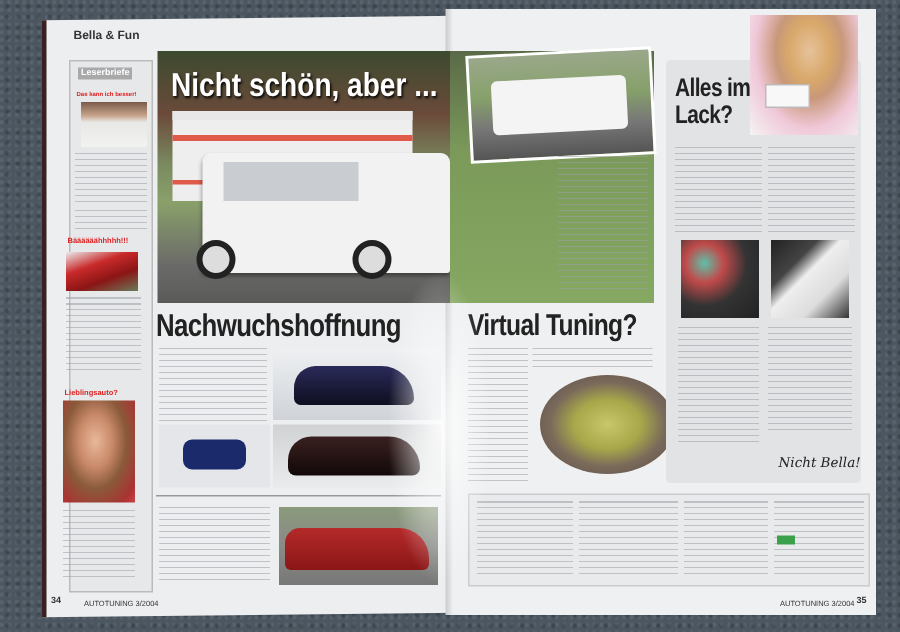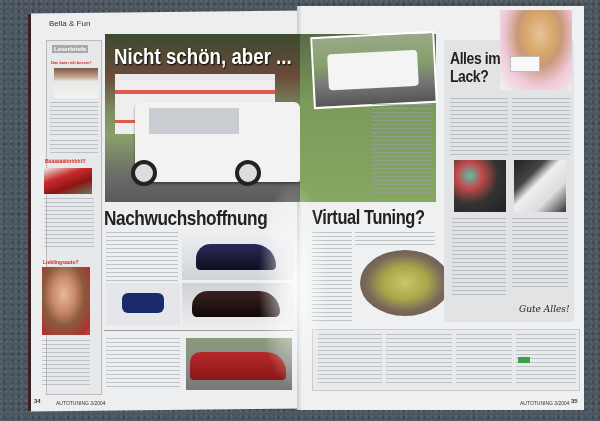--- a/index.html
+++ b/index.html
@@ -20,21 +20,21 @@
     transform: skewY(-0.6deg);
   }
   .page-right {
     position: absolute; left: 302px; top: 6px; width: 282px; height: 404px;
     background: #eef0f1;
   }
   .gutter {
     position: absolute; left: 297px; top: 6px; width: 12px; height: 404px;
     background: linear-gradient(90deg, #c8cacc, #f6f7f8 50%, #c8cacc);
   }
-  .section-label { font-size: 8px; font-weight: normal; color: #333; }
+  .section-label { font-size: 8px; font-weight: bold; color: #333; }
   .sidebar-box {
     position: absolute; left: 46px; top: 40px; width: 56px; height: 355px;
     border: 1px solid #bbb; background: #e6e8ea;
   }
   .side-title {
     position: absolute; font-size: 6px; font-weight: bold; color: #fff;
     background: #a9a9a9; padding: 1px 2px;
   }
   .side-sub { position: absolute; font-size: 4px; font-weight: bold; color: #d22; }
   .side-red-title { position: absolute; font-size: 5px; font-weight: bold; color: #d22; }
@@ -145,21 +145,21 @@
   <div class="headline" style="left:450px;top:50px;font-size:17px;line-height:18px;width:70px;">Alles im Lack?</div>
   <div class="photo" style="left:500px;top:10px;width:72px;height:80px;background:radial-gradient(ellipse at 55% 30%,#e6c29a 0,#d8a86a 25%,#c8987a 40%,#f0c8d8 65%,#f4f4f4 100%);">
     <div class="abs" style="left:10px;top:46px;width:30px;height:16px;background:#f8f8f8;border:1px solid #bbb;"></div>
   </div>
   <div class="textlines" style="left:450px;top:98px;width:58px;height:58px;"></div>
   <div class="textlines" style="left:512px;top:98px;width:58px;height:58px;"></div>
   <div class="photo" style="left:454px;top:160px;width:52px;height:52px;background:radial-gradient(circle at 30% 30%,#5fc0a8 0,#c04a4a 25%,#333 55%,#222 100%);"></div>
   <div class="photo" style="left:514px;top:160px;width:52px;height:52px;background:linear-gradient(135deg,#222 0,#444 30%,#eee 45%,#ddd 70%,#333 100%);"></div>
   <div class="textlines" style="left:452px;top:218px;width:54px;height:80px;"></div>
   <div class="textlines" style="left:512px;top:218px;width:56px;height:70px;"></div>
-  <div class="signature">Gute Alles!</div>
+  <div class="signature">Nicht Bella!</div>
 
   <div class="impressum"></div>
   <div class="textlines" style="left:318px;top:334px;width:64px;height:52px;"></div>
   <div class="textlines" style="left:386px;top:334px;width:66px;height:52px;"></div>
   <div class="textlines" style="left:456px;top:334px;width:56px;height:52px;"></div>
   <div class="textlines" style="left:516px;top:334px;width:60px;height:52px;"></div>
   <div class="abs" style="left:518px;top:357px;width:12px;height:6px;background:#3aa04a;"></div>
 
   <div class="folio" style="left:520px;top:400px;">AUTOTUNING 3/2004</div>
   <div class="folio-num" style="left:571px;top:398px;">35</div>

